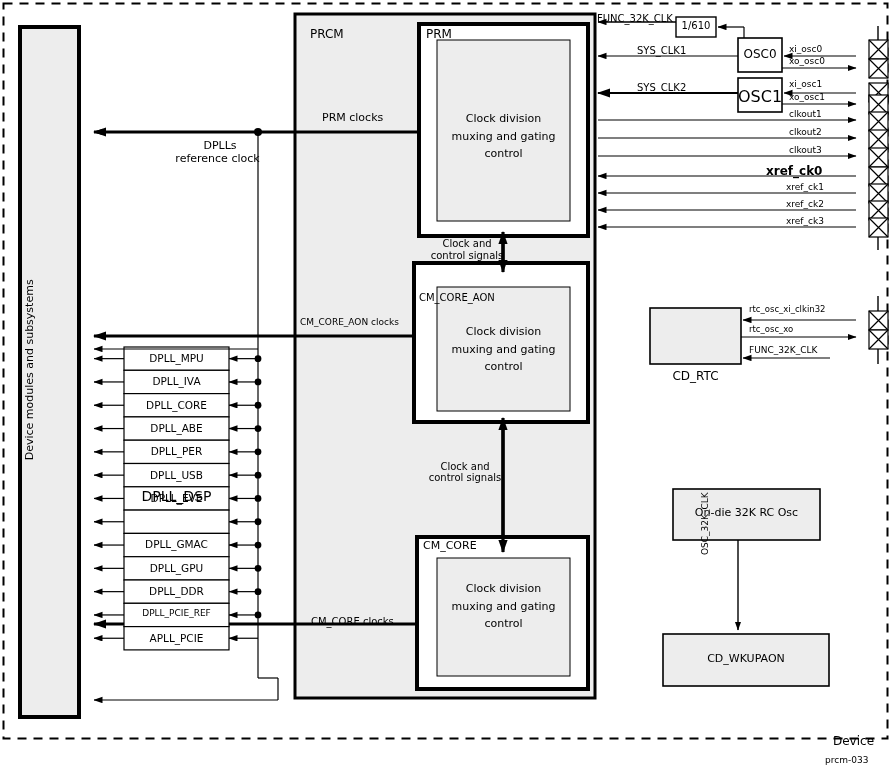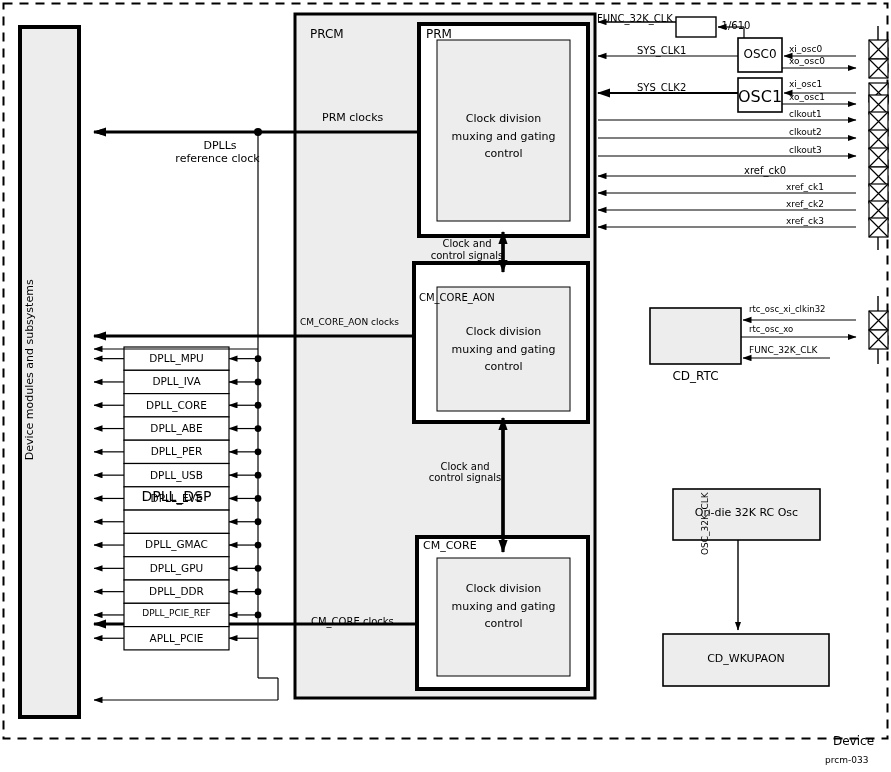--- a/index.html
+++ b/index.html
@@ -212,35 +212,35 @@
 
   <div class="lbl c" style="left:407px;top:238px;width:120px;font-size:10px;">Clock and</div>
   <div class="lbl c" style="left:407px;top:250px;width:120px;font-size:10px;">control signals</div>
   <div class="lbl c" style="left:405px;top:461px;width:120px;font-size:10px;">Clock and</div>
   <div class="lbl c" style="left:405px;top:472px;width:120px;font-size:10px;">control signals</div>
 
   <div class="lbl c" style="left:160px;top:140px;width:120px;font-size:11px;">DPLLs</div>
   <div class="lbl c" style="left:155px;top:153px;width:125px;font-size:11px;">reference clock</div>
 
   <div class="lbl" style="left:597px;top:13px;font-size:10px;">FUNC_32K_CLK</div>
-  <div class="lbl c" style="left:676px;top:20px;width:40px;font-size:10px;padding-left:40px;">1/610</div>
+  <div class="lbl c" style="left:676px;top:20px;width:40px;font-size:10px;">1/610</div>
   <div class="lbl" style="left:637px;top:45px;font-size:10px;">SYS_CLK1</div>
   <div class="lbl" style="left:637px;top:82px;font-size:10px;">SYS_CLK2</div>
 
   <div class="lbl c" style="left:738px;top:48px;width:44px;font-size:12px;">OSC0</div>
   <div class="lbl c" style="left:738px;top:88px;width:20px;font-size:16px;">OSC1</div>
   <div class="lbl" style="left:789px;top:44px;font-size:9px;">xi_osc0</div>
   <div class="lbl" style="left:789px;top:56px;font-size:9px;">xo_osc0</div>
   <div class="lbl" style="left:789px;top:79px;font-size:9px;">xi_osc1</div>
   <div class="lbl" style="left:789px;top:92px;font-size:9px;">xo_osc1</div>
 
   <div class="lbl" style="left:789px;top:109px;font-size:9px;">clkout1</div>
   <div class="lbl" style="left:789px;top:127px;font-size:9px;">clkout2</div>
   <div class="lbl" style="left:789px;top:145px;font-size:9px;">clkout3</div>
-  <div class="lbl" style="left:744px;top:165px;font-size:10px;">xref_ck0</div>
+  <div class="lbl" style="left:766px;top:165px;font-size:12px;font-weight:bold;">xref_ck0</div>
   <div class="lbl" style="left:786px;top:182px;font-size:9px;">xref_ck1</div>
   <div class="lbl" style="left:786px;top:199px;font-size:9px;">xref_ck2</div>
   <div class="lbl" style="left:786px;top:216px;font-size:9px;">xref_ck3</div>
 
   <div class="lbl c" style="left:650px;top:329px;width:91px;font-size:12px;margin-top:41px;">CD_RTC</div>
   <div class="lbl" style="left:749px;top:305px;font-size:8.5px;">rtc_osc_xi_clkin32</div>
   <div class="lbl" style="left:749px;top:325px;font-size:8.5px;">rtc_osc_xo</div>
   <div class="lbl" style="left:749px;top:345px;font-size:9px;">FUNC_32K_CLK</div>
 
   <div class="lbl c" style="left:673px;top:507px;width:147px;font-size:11px;">On-die 32K RC Osc</div>

